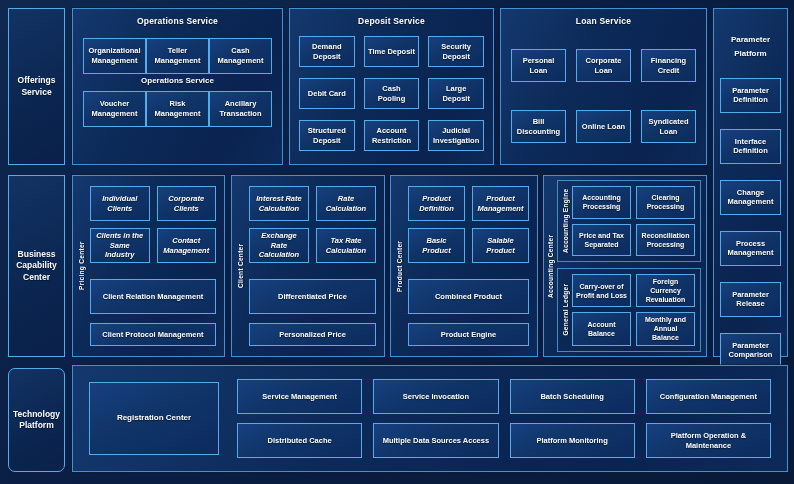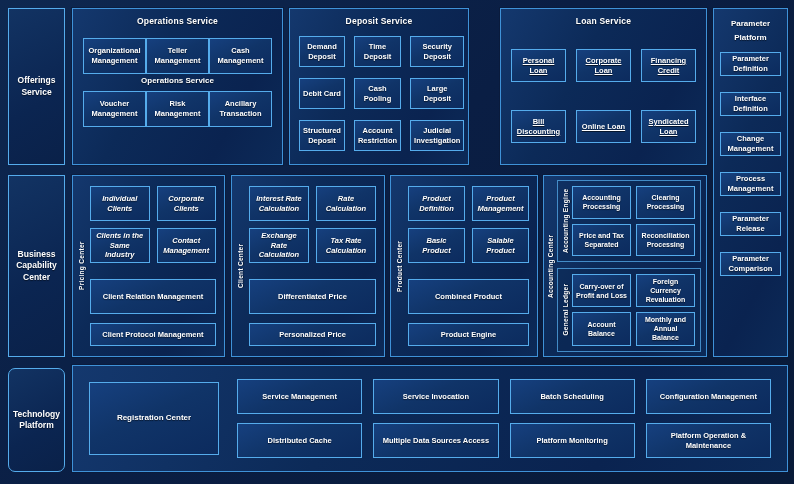--- a/index.html
+++ b/index.html
@@ -47,46 +47,46 @@
     font-size:6.5px;font-weight:bold;letter-spacing:.3px;
     display:flex;align-items:center;justify-content:center;
     text-align:center;
     text-shadow:0 1px 1px rgba(0,0,0,.55);
   }
   
   #offerings {left:8px;  top:8px;   width:57px;  height:157px;}
   #business  {left:8px;  top:175px; width:57px;  height:182px;}
   #technology{left:8px;  top:368px; width:57px;  height:104px;border-radius:7px;}
   #operations{left:72px; top:8px;   width:211px; height:157px;}
-  #deposit   {left:289px;top:8px;   width:180px; height:157px;}
+  #deposit   {left:289px;top:8px;   width:205px; height:157px;}
   #loan      {left:500px;top:8px;   width:207px; height:157px;}
   #parameter {left:713px;top:8px;   width:75px;  height:349px;}
   #pricing   {left:72px; top:175px; width:153px; height:182px;}
   #client    {left:231px;top:175px; width:154px; height:182px;}
   #product   {left:390px;top:175px; width:148px; height:182px;}
   #accounting{left:543px;top:175px; width:164px; height:182px;}
   #bottom    {left:72px; top:365px; width:716px; height:107px;}
   
   .ops-grid{display:grid;grid-template-columns:repeat(3,1fr);margin:12px 10px 0;}
   .ops-grid .box{height:36px;}
   .ops-subtitle{text-align:center;font-weight:bold;font-size:8px;margin-top:2px;
     text-shadow:0 1px 1px rgba(0,0,0,.55);}
   .ops-grid2{margin-top:6px;}
   
   .dep-grid{display:grid;grid-template-columns:repeat(3,1fr);gap:11px 9px;margin:10px 9px 0;}
   .dep-grid .box{height:31px;}
   
-  .loan-grid{display:grid;grid-template-columns:repeat(3,1fr);gap:28px 10px;margin:23px 10px 0;text-decoration:underline;}
+  .loan-grid{display:grid;grid-template-columns:repeat(3,1fr);gap:28px 10px;margin:23px 10px 0;}
   .loan-grid .box{height:33px;}
   
-  .param-title{width:56px;margin:0 auto;padding-top:8px;text-align:center;
+  .param-title{width:56px;margin:16px auto;padding-top:8px;text-align:center;
     font-weight:bold;font-size:8px;line-height:1.8;
     text-shadow:0 1px 1px rgba(0,0,0,.55);}
   .param-col{display:flex;flex-direction:column;gap:16px;margin:6px 6px 0;}
-  .param-col .box{height:24px;font-size:7.5px;}
+  .param-col .box{height:35px;font-size:7.5px;}
   
   .mid{display:flex;}
   .mid .vlabel{flex:0 0 17px;}
   .mid-content{flex:1;padding:10px 8px 10px 0;display:flex;flex-direction:column;box-sizing:border-box;}
   .mid-grid{display:grid;grid-template-columns:1fr 1fr;gap:7px;}
   .mid-grid .box{height:35px;font-style:italic;}
   .mid-wide1{margin-top:16px;height:49px;}
   .mid-wide2{margin-top:9px;height:31px;}
   
   .acct{display:flex;}

